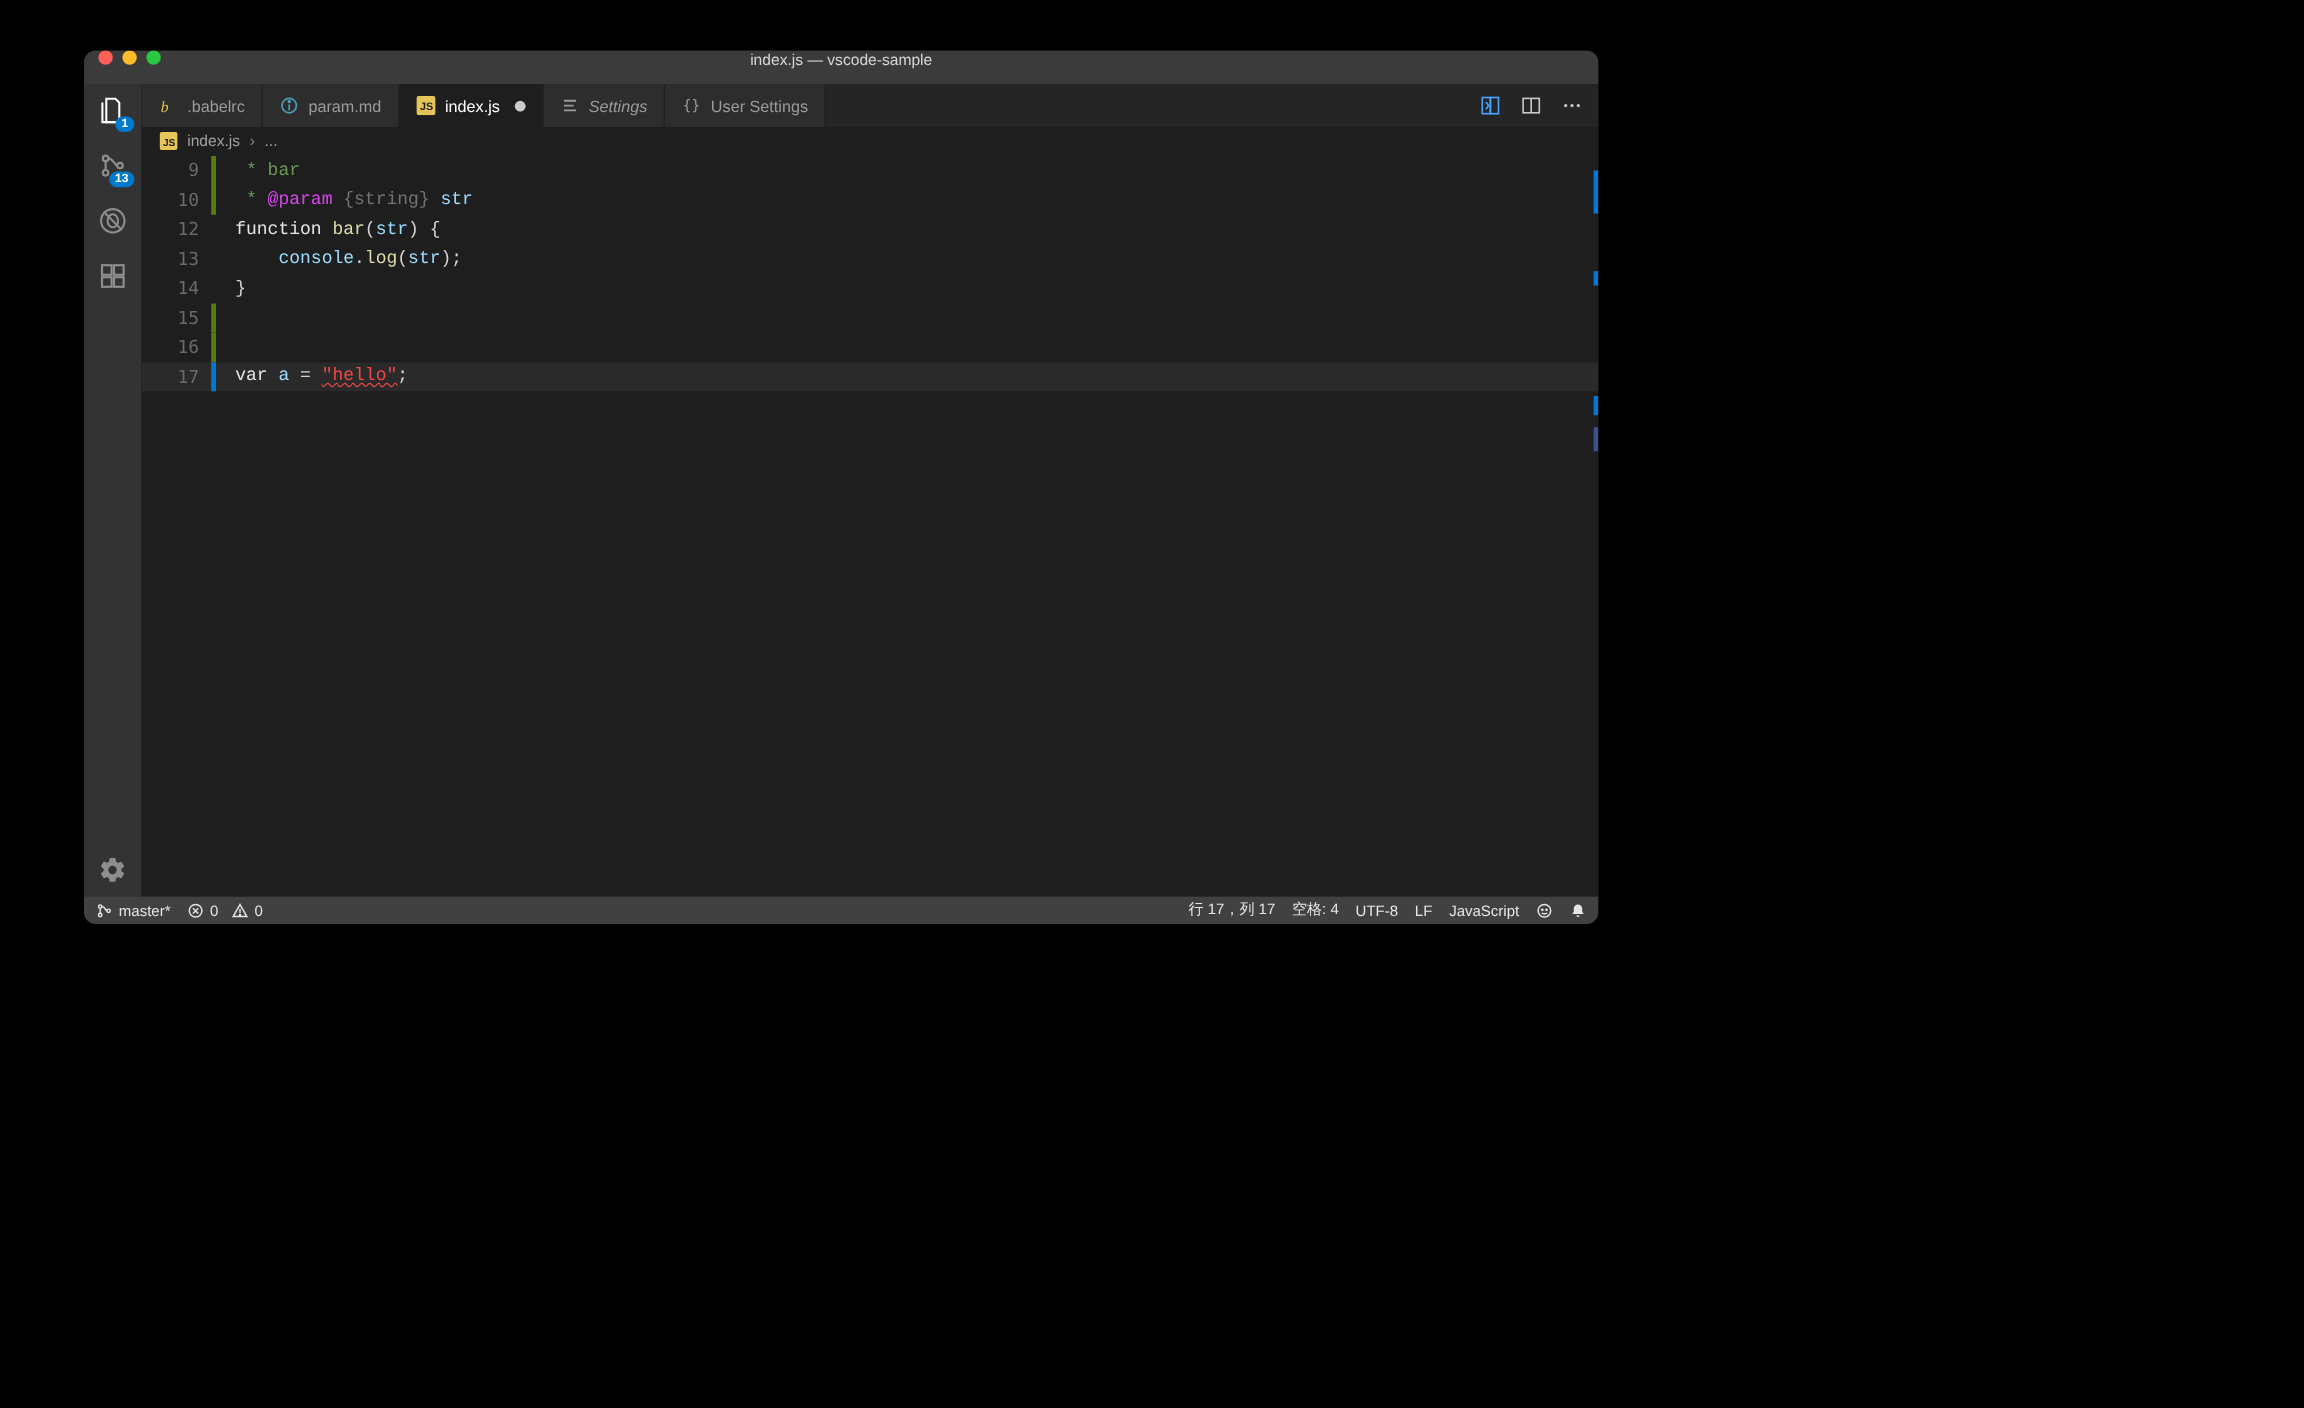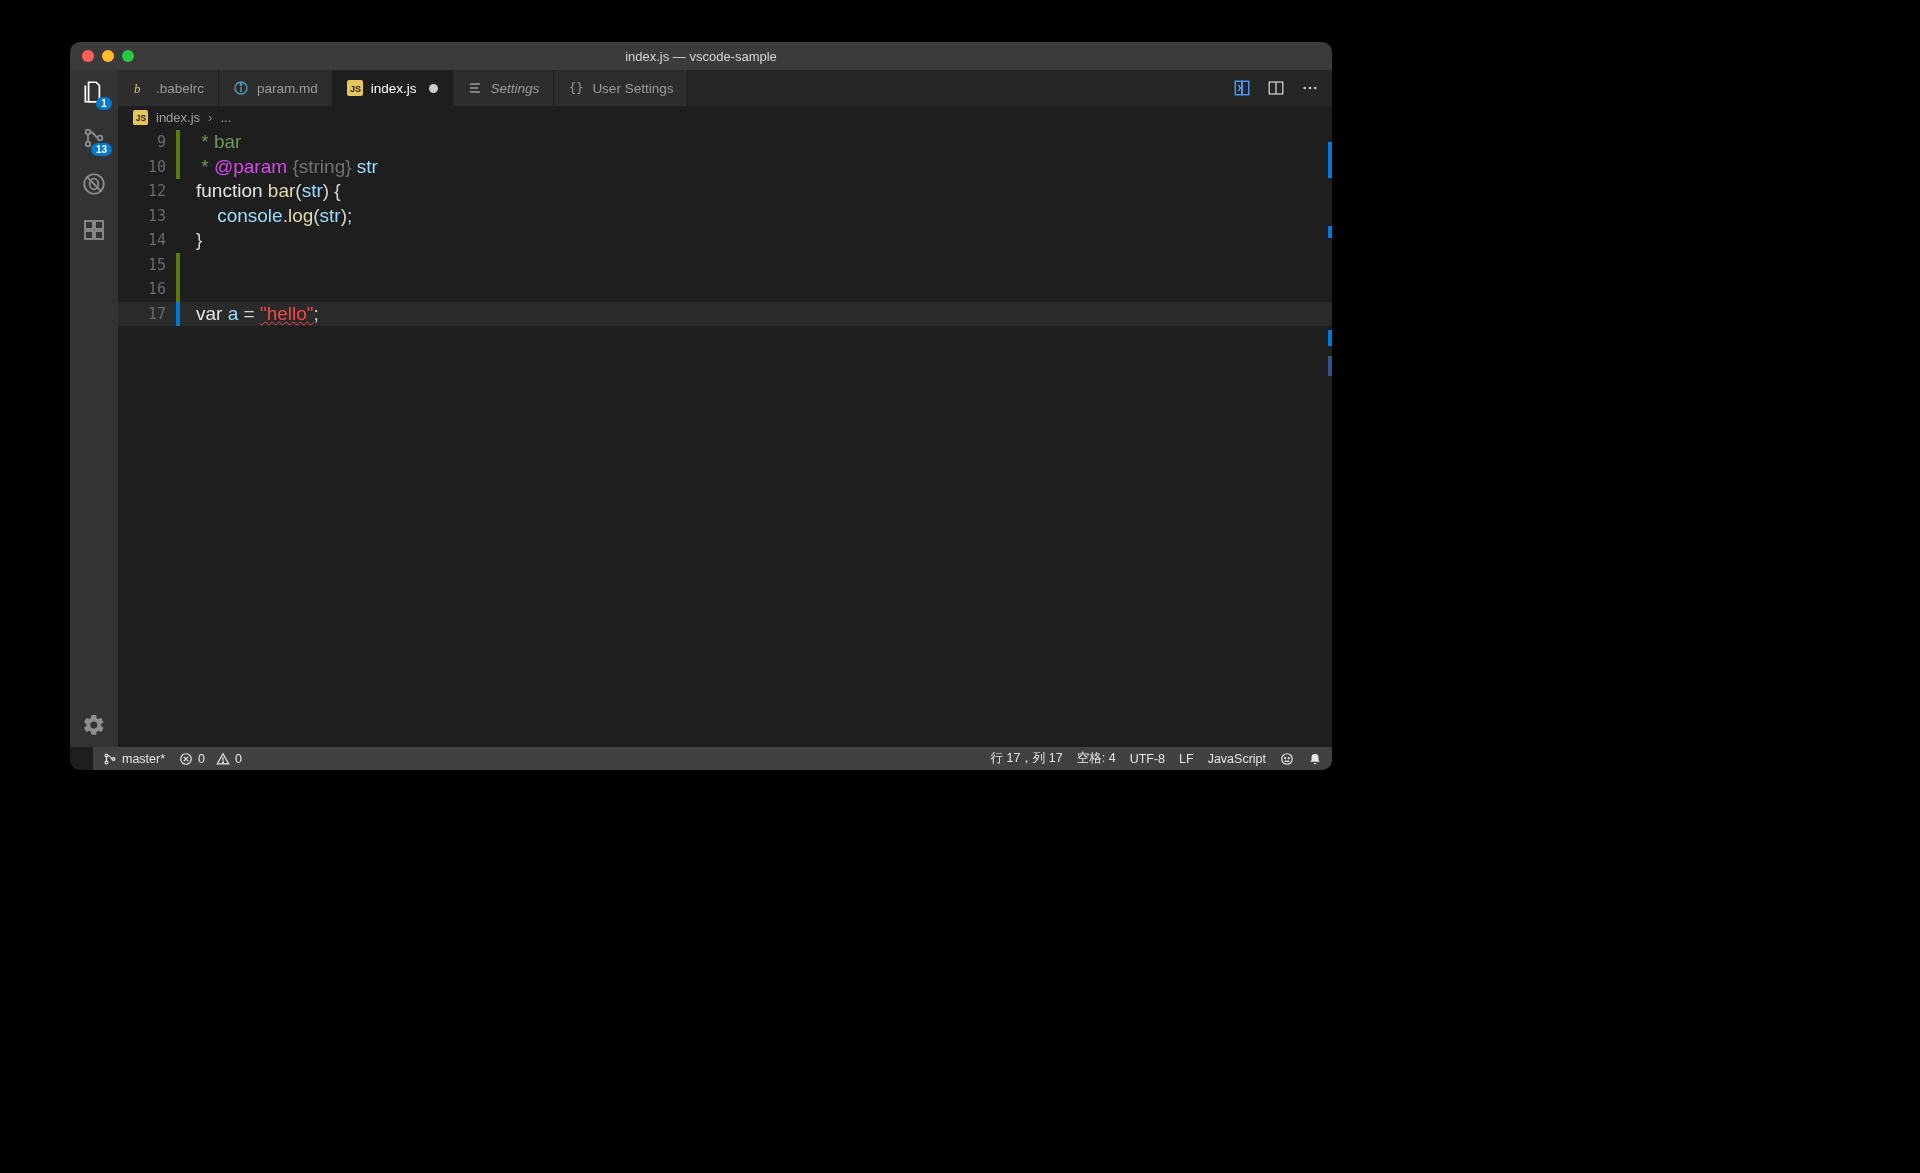--- a/index.html
+++ b/index.html
@@ -10,21 +10,21 @@
     width: 1262px; height: 728px;
     background: #1e1e1e;
     border-radius: 10px;
     overflow: hidden;
     box-shadow: 0 20px 60px rgba(0,0,0,.6);
     display: flex; flex-direction: column;
   }
   .titlebar {
     height: 28px;
     background: #3b3b3c;
-    display: flex; align-items: center;
+    display: flex; align-items: flex-start;
     position: relative;
     flex: none;
   }
   .traffic-lights { display: flex; gap: 8px; padding-left: 12px; }
   .tl { width: 12px; height: 12px; border-radius: 50%; }
   .tl.red { background: #ff5f57; }
   .tl.yellow { background: #ffbd2e; }
   .tl.green { background: #28c940; }
   .titlebar-title {
     position: absolute; left: 0; right: 0; text-align: center;
@@ -75,35 +75,35 @@
   .line-row { display:flex; height:24.5px; align-items:center; }
   .line-row.highlight { background:#2a2a2a; }
   .line-number {
     width:58px; text-align:right; color:#6a6a6a; font-family:Menlo,Consolas,monospace;
     font-size:15px; padding-right:10px; user-select:none;
   }
   .line-marker { width:4px; height:100%; margin-right:16px; }
   .line-marker.green { background:#587c0c; }
   .line-marker.blue { background:#0078d4; }
   .code {
-    font-family:Liberation Sans, sans-serif; font-size:19px; color:#d4d4d4; white-space:pre;
+    font-family:Liberation Mono, monospace; font-size:15px; color:#d4d4d4; white-space:pre;
   }
   .tok-comment { color:#6a9955; }
   .tok-keyword { color:#e5e5e5; }
   .tok-func { color:#dcdcaa; }
   .tok-type { color:#737373; }
   .tok-var { color:#9cdcfe; }
   .tok-doctag { color:#d946ef; }
   .tok-err { color:#f44747; text-decoration: underline wavy #f44747 1px; }
   .minimap-marks { position:absolute; right:0; top:0; width:10px; height:100%; }
   .mm { position:absolute; right:0; width:4px; background:#0078d4; }
   .statusbar {
     height:23px; background:#414141; color:#e6e6e6; font-size:12.5px;
     display:flex; align-items:center; justify-content:space-between;
-    padding:0 10px; flex:none;margin-left:23px;
+    padding:0 10px; flex:none;
   }
   .status-left, .status-right { display:flex; align-items:center; gap:14px; }
   .status-item { display:flex; align-items:center; gap:5px; cursor:pointer; }
   .status-item svg { width:14px; height:14px; }
 
   
   .ic-yellow { color:#e6c55a; }
 </style>
 </head>
 <body>

